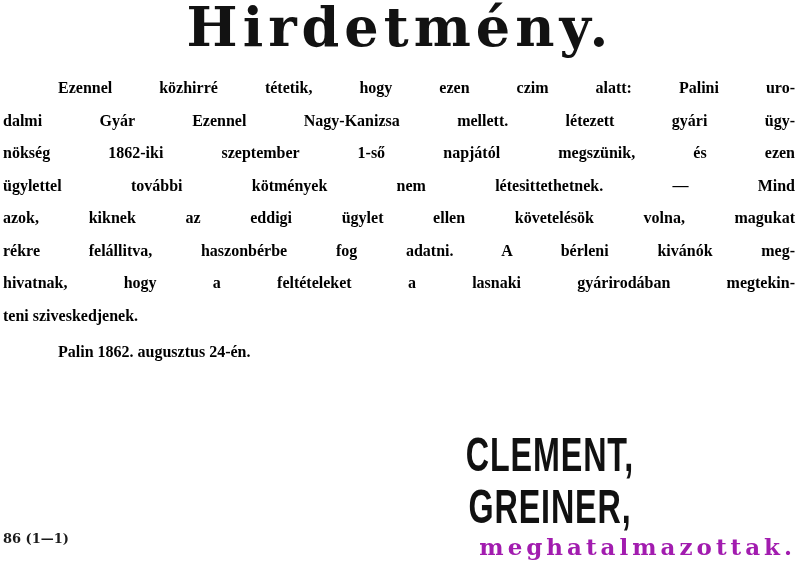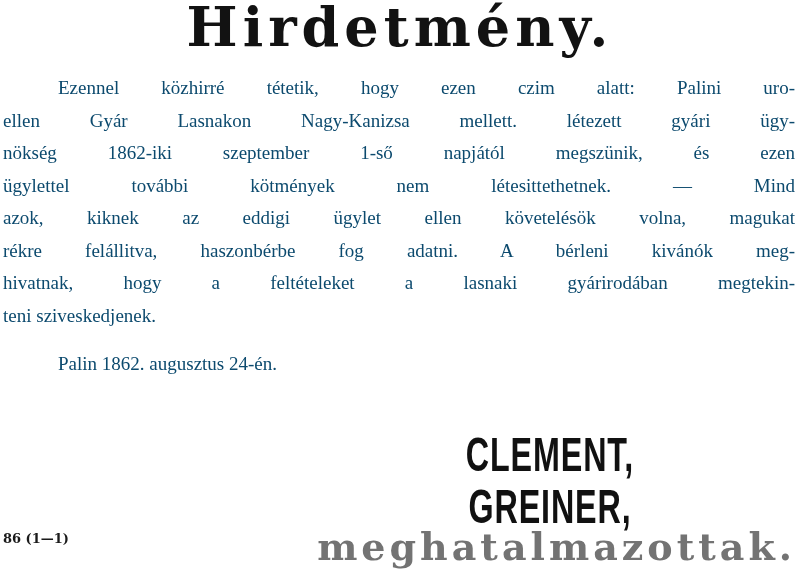--- a/index.html
+++ b/index.html
@@ -24,51 +24,51 @@
     font-size: 54px;
     line-height: 66px;
     letter-spacing: 5px;
     color: #121212;
     white-space: nowrap;
   }
   .body-block {
     position: absolute;
     top: 72px; left: 3px; width: 792px;
     font-family: "Liberation Serif", serif;
-    font-weight: normal;
-    font-size: 19px;
+    font-weight: bold;
+    font-size: 16px;
     line-height: 32.5px;
-    color: #0c4a6e;
+    color: #000000;
   }
   .bline { width: 100%; white-space: normal; }
   .bline.j { text-align: justify; text-align-last: justify; }
   .bline.indent { text-indent: 55px; }
-  .date-line { margin-top: 16px; }
+  .date-line { margin-top: 4px; }
   .sig-names {
     position: absolute;
     top: 428px; left: 400px; width: 300px;
     text-align: center;
     font-family: "Liberation Sans", sans-serif;
     font-weight: bold;
     font-size: 38px;
     line-height: 42px;
     letter-spacing: 1px;
     color: #111111;
     transform: scale(0.85, 1.25);
     transform-origin: 50% 0;
   }
   .sig-role {
     position: absolute;
     top: 528px; right: 4px;
     font-family: "DejaVu Serif", serif;
     font-weight: bold;
-    font-size: 38px;
+    font-size: 23px;
     line-height: 38px;
     letter-spacing: 4px;
-    color: #737373;
+    color: #a21caf;
     white-space: nowrap;
   }
   .footer-ref {
     position: absolute;
     top: 531px; left: 3px;
     font-family: "DejaVu Serif", serif;
     font-weight: bold;
     font-size: 13px;
     color: #1a1a1a;
     white-space: nowrap;
@@ -78,21 +78,21 @@
 <body>
 
 <div class="page">
 
   <div class="title">Hirdetmény.</div>
 
   <div class="body-block">
 
     <div>
       <div class="bline j indent">Ezennel közhirré tétetik, hogy ezen czim alatt: Palini uro-</div>
-      <div class="bline j">ellen Gyár Lasnakon Nagy-Kanizsa mellett. létezett gyári ügy-</div>
+      <div class="bline j">dalmi Gyár Ezennel Nagy-Kanizsa mellett. létezett gyári ügy-</div>
       <div class="bline j">nökség 1862-iki szeptember 1-ső napjától megszünik, és ezen</div>
       <div class="bline j">ügylettel további kötmények nem létesittethetnek. — Mind</div>
       <div class="bline j">azok, kiknek az eddigi ügylet ellen követelésök volna, magukat</div>
     </div>
 
     <div>
       <div class="bline j">rékre felállitva, haszonbérbe fog adatni. A bérleni kivánók meg-</div>
       <div class="bline j">hivatnak, hogy a feltételeket a lasnaki gyárirodában megtekin-</div>
       <div class="bline">teni sziveskedjenek.</div>
     </div>

